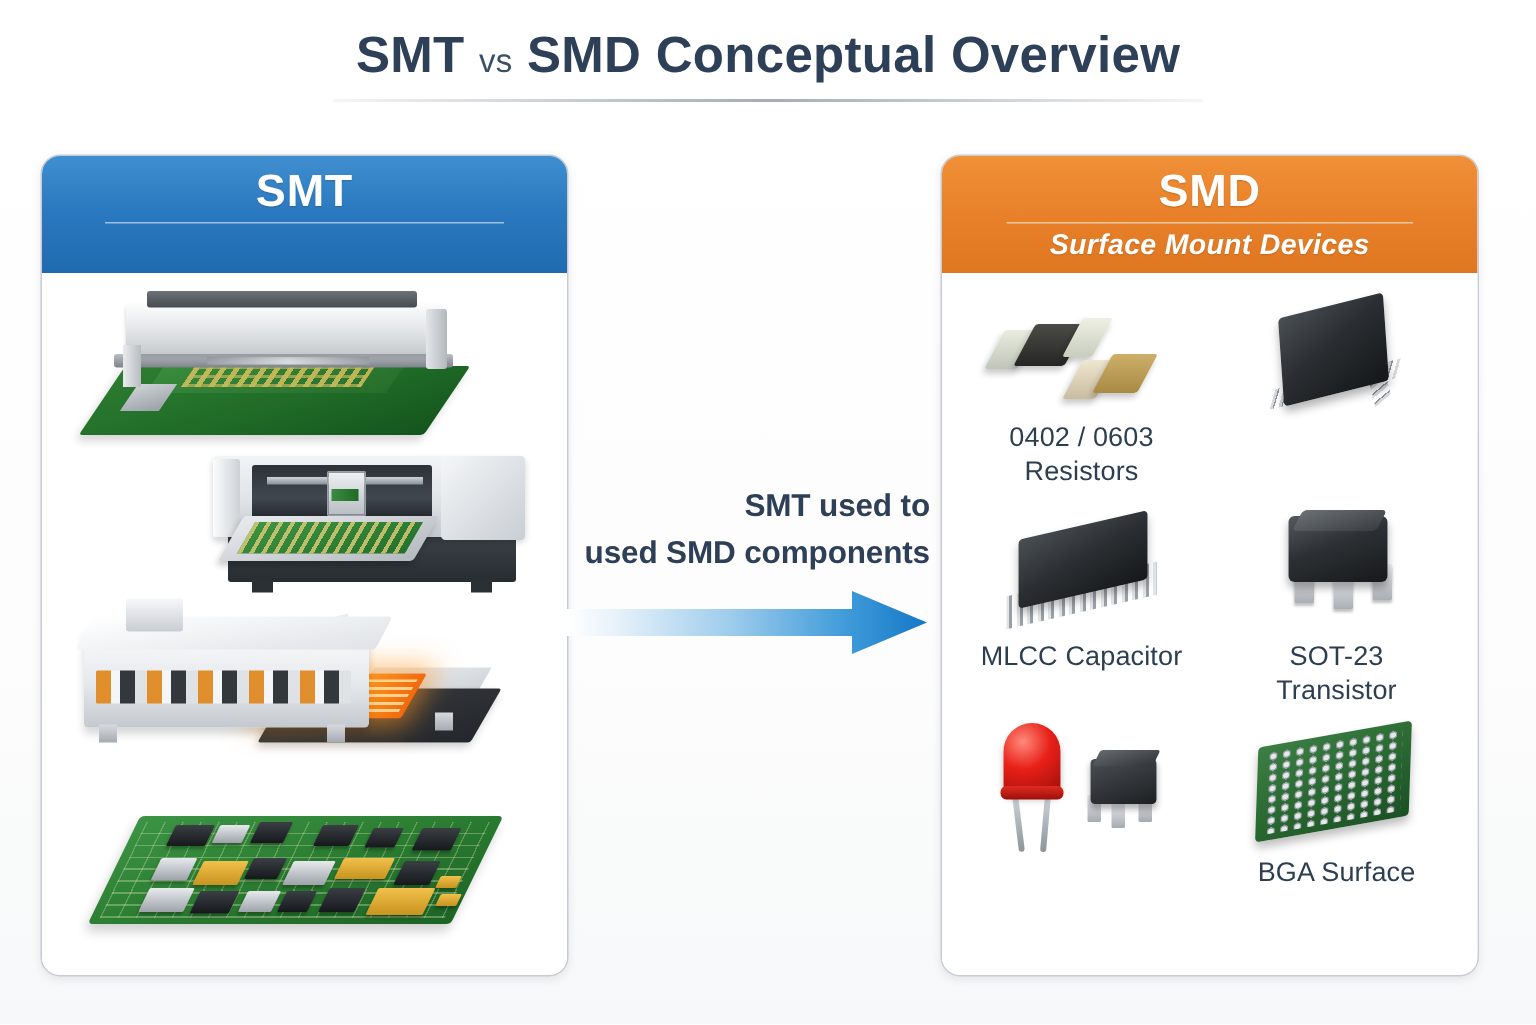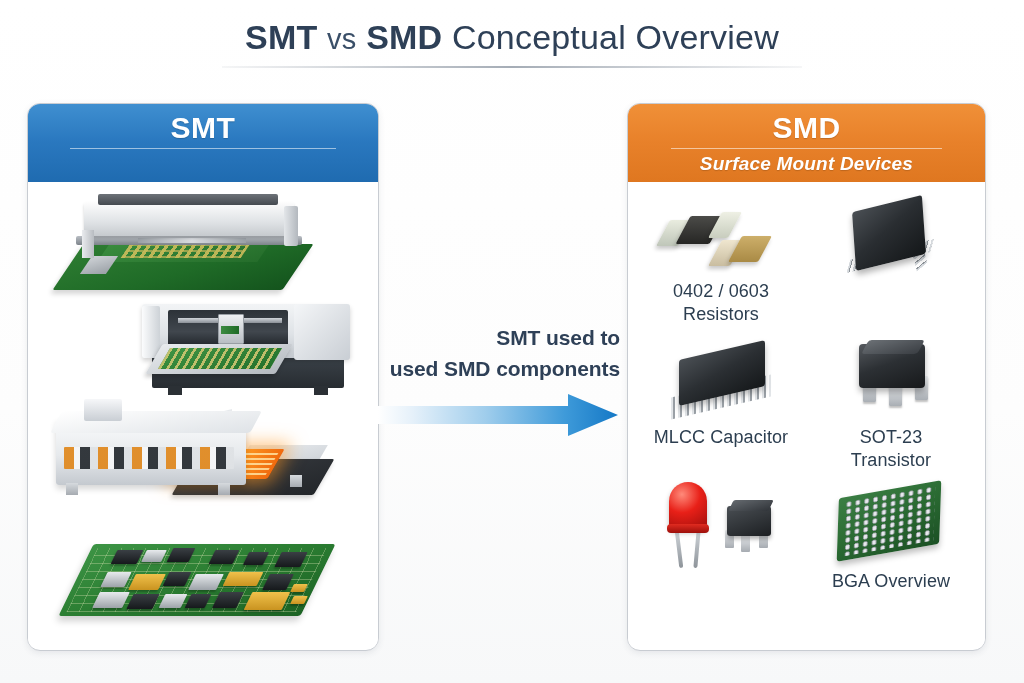--- a/index.html
+++ b/index.html
@@ -31,22 +31,22 @@
     text-align: center;
   }
   #page-title {
     font-size: 34px;
     letter-spacing: .2px;
     color: #2e4057;
     white-space: nowrap;
     display: inline-block;
   }
   #page-title .b { font-weight: 700; }
-  #page-title .vs { font-weight: 400; font-size: 29px; color: #3a4f68; }
-  #page-title .rest { font-weight: 400; }
+  #page-title .vs { font-weight: 400; font-size: 22px; color: #3a4f68; }
+  #page-title .rest { font-weight: 700; }
   #title-rule {
     margin: 9px auto 0 auto;
     width: 580px;
     height: 2px;
     background: linear-gradient(90deg,rgba(190,195,202,.15),rgba(160,168,178,.95),rgba(190,195,202,.15));
   }
 
   
   .panel {
     position: absolute;
@@ -668,20 +668,20 @@
           </div>
         </div>
 
         <div class="smd-cell cell-r2c1">
           <div class="smd-art">
             <div class="bga-wrap">
               <div class="bga-sub"></div>
               <div class="bga-balls"></div>
             </div>
           </div>
-          <div class="smd-label">BGA Overview</div>
+          <div class="smd-label">BGA Surface</div>
         </div>
 
       </div>
     </div>
   </div>
 
 </div>
 
 </body></html>

